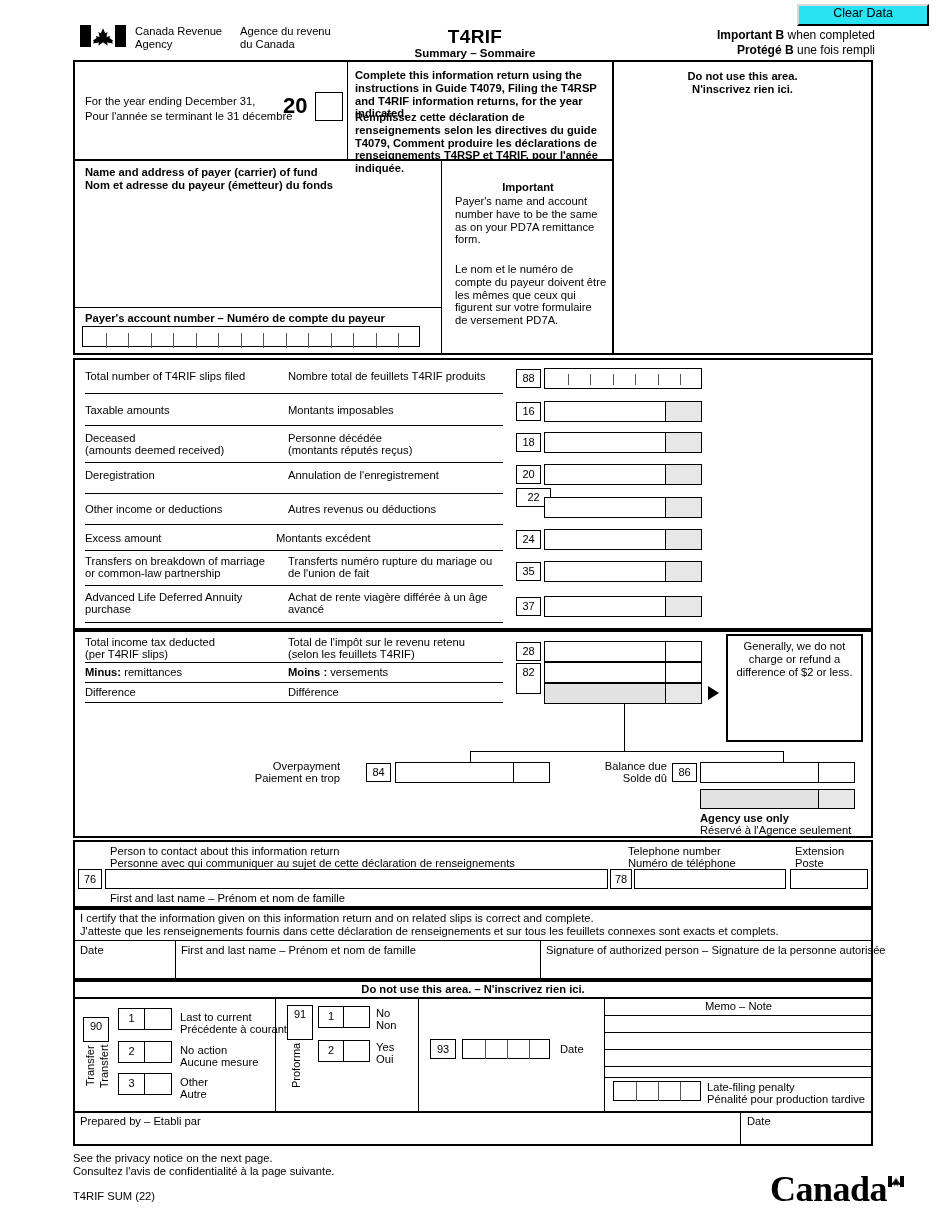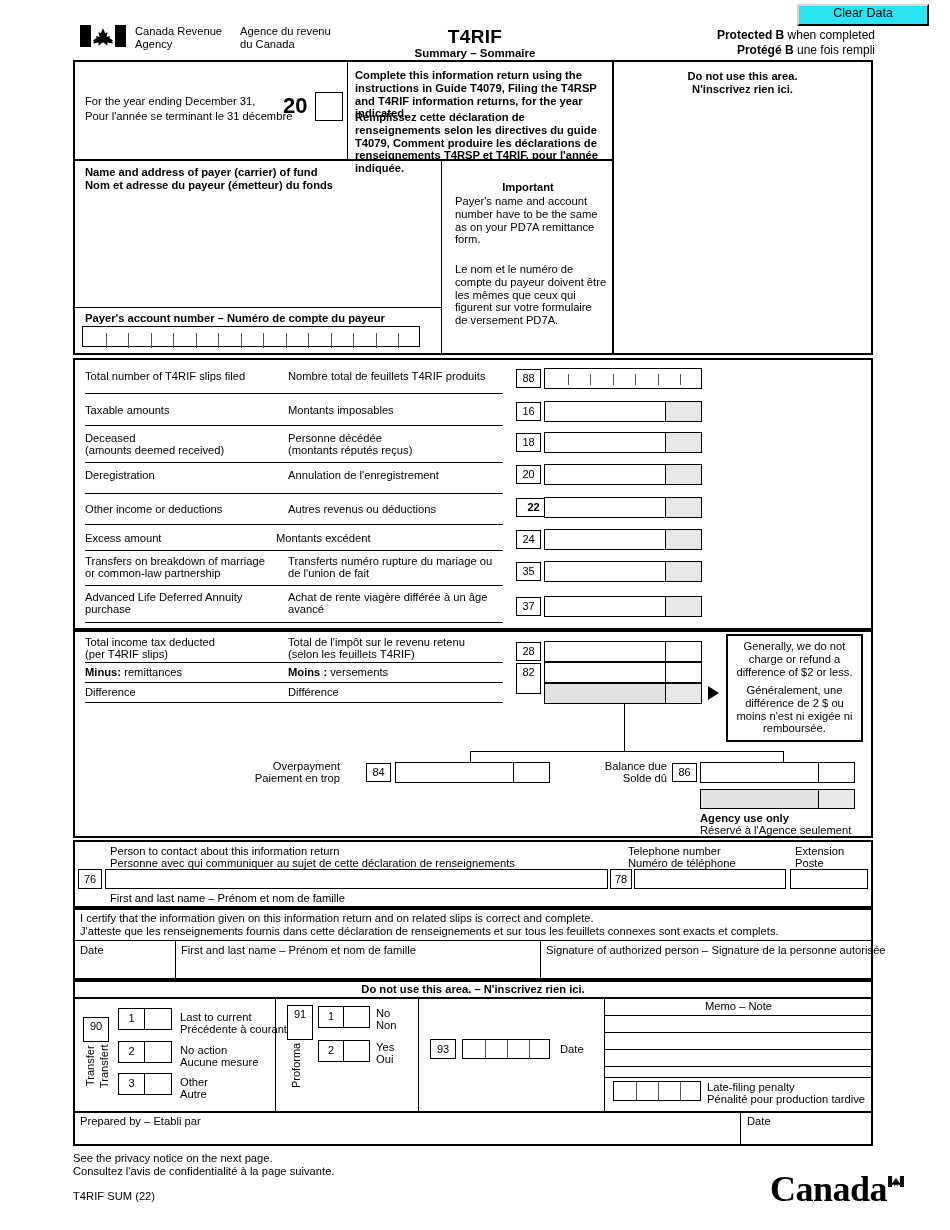--- a/index.html
+++ b/index.html
@@ -84,21 +84,21 @@
     <div>Canada Revenue</div>
     <div>Agency</div>
   </div>
   <div class="hdr-txt" id="cra-fr">
     <div>Agence du revenu</div>
     <div>du Canada</div>
   </div>
   <div id="form-title">T4RIF</div>
   <div id="form-sub">Summary  –  Sommaire</div>
   <div id="prot-en">
-    <span class="b">Protected B</span><span> when completed</span>
+    <span class="b">Important B</span><span> when completed</span>
   </div>
   <div id="prot-fr">
     <span class="b">Protégé B</span><span> une fois rempli</span>
   </div>
 
   <div class="frame" style="left:73px;top:60px;width:800px;height:295px;"></div>
 
   <div class="line vl2" style="left:612px;top:60px;height:295px;"></div>
 
   <div class="line vl" style="left:347px;top:62px;height:97px;"></div>
@@ -179,21 +179,21 @@
       <div class="t" style="left: 85px; top: 469px;">Deregistration</div>
       <div class="t" style="left: 288px; top: 469px;">Annulation de l'enregistrement</div>
       <div class="line hl" style="left: 85px; top: 493px; width: 418px;"></div>
       <div class="numbox" style="left: 516px; top: 465px; width: 25px; height: 19px; line-height: 17px;">20</div>
       <div class="fld" style="left: 544px; top: 464px; width: 158px; height: 21px;">
         <div class="cents" style="width: 36px;"></div>
       </div>
       <div class="t" style="left: 85px; top: 503px;">Other income or deductions</div>
       <div class="t" style="left: 288px; top: 503px;">Autres revenus ou déductions</div>
       <div class="line hl" style="left: 85px; top: 524px; width: 418px;"></div>
-      <div class="numbox" style="left: 516px; top: 498px; width: 35px; height: 19px; line-height: 17px; font-weight: bold;">22</div>
+      <div class="numbox" style="left: 516px; top: 488px; width: 35px; height: 19px; line-height: 17px;">22</div>
       <div class="fld" style="left: 544px; top: 497px; width: 158px; height: 21px;">
         <div class="cents" style="width: 36px;"></div>
       </div>
       <div class="t" style="left: 85px; top: 532px;">Excess amount</div>
       <div class="t" style="left: 276px; top: 532px;">Montants excédent</div>
       <div class="line hl" style="left: 85px; top: 550px; width: 418px;"></div>
       <div class="numbox" style="left: 516px; top: 530px; width: 25px; height: 19px; line-height: 17px;">24</div>
       <div class="fld" style="left: 544px; top: 529px; width: 158px; height: 21px;">
         <div class="cents" style="width: 36px;"></div>
       </div>
@@ -247,21 +247,20 @@
     <div class="cents white" style="width:36px;"></div>
   </div>
 
   <div class="fld sh" style="left:544px;top:683px;width:158px;height:21px;">
     <div class="cents" style="width:36px;"></div>
   </div>
   <div class="arrow" style="left:708px;top:686px;"></div>
 
   <div class="frame" style="left:726px;top:634px;width:137px;height:108px;"></div>
   <div class="t c" style="left:731px;top:640px;width:127px;">Generally, we do not charge or refund a difference of $2 or less.</div>
-  <div class="t c" style="left:731px;top:684px;width:127px;">Généralement, une différence de 2 $ ou moins n'est ni exigée ni remboursée.</div>
 
   <div class="line vl" style="left:624px;top:704px;height:47px;"></div>
   <div class="line hl" style="left:470px;top:751px;width:313px;"></div>
   <div class="line vl" style="left:470px;top:751px;height:14px;"></div>
   <div class="line vl" style="left:783px;top:751px;height:14px;"></div>
 
   <div class="t r" style="left:230px;top:760px;width:110px;">Overpayment</div>
   <div class="t r" style="left:230px;top:772px;width:110px;">Paiement en trop</div>
   <div class="numbox" style="left:366px;top:763px;width:25px;height:19px;line-height:17px;">84</div>
   <div class="fld" style="left:395px;top:762px;width:155px;height:21px;">

